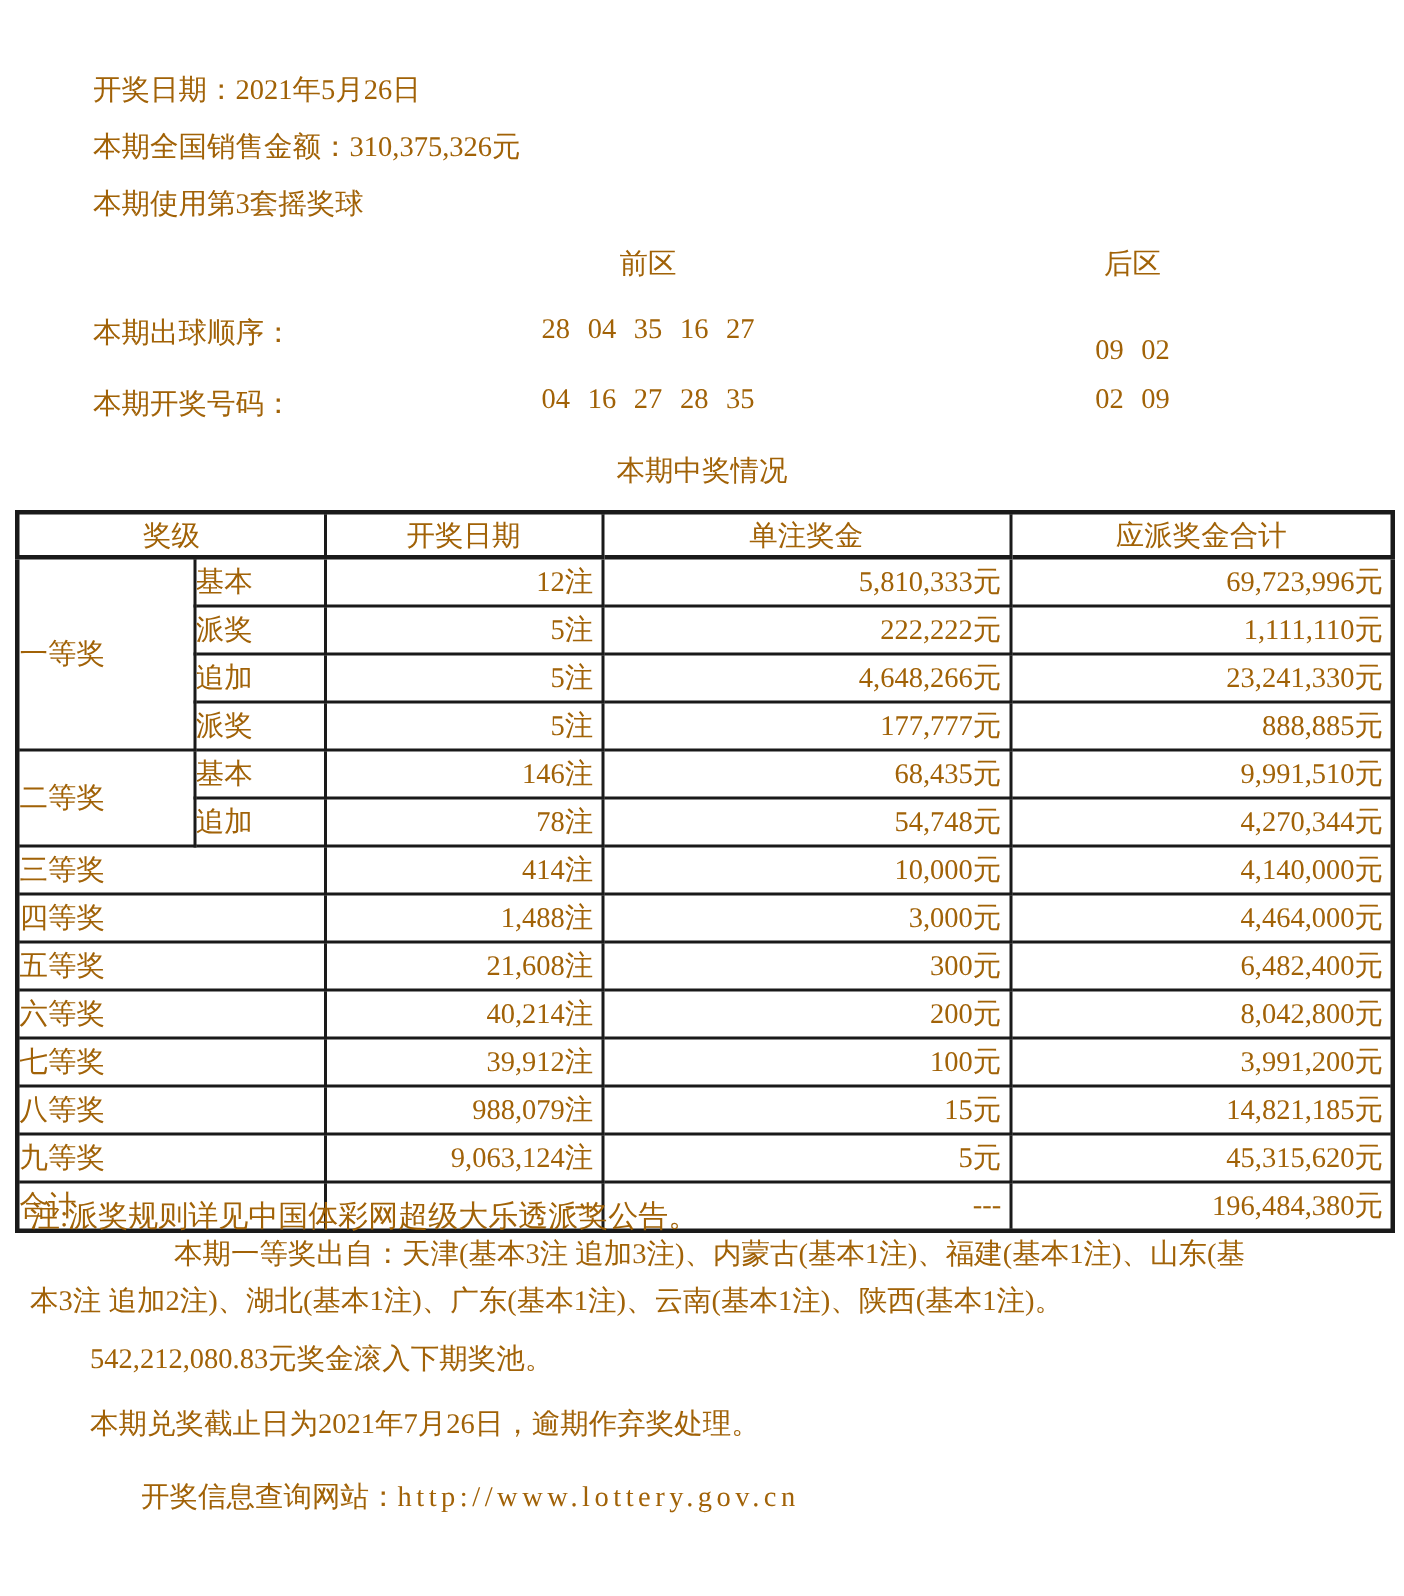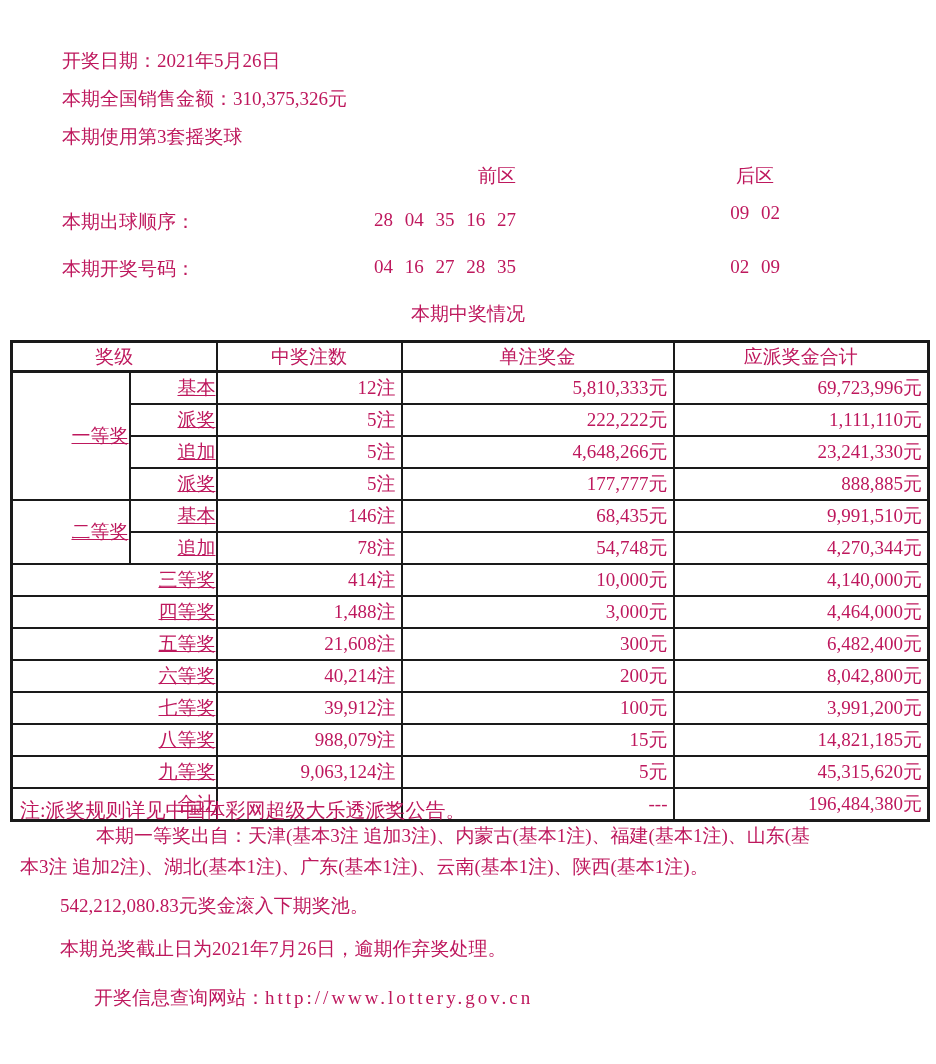--- a/index.html
+++ b/index.html
@@ -1,50 +1,50 @@
 <!DOCTYPE html>
 <html><head>
 <meta charset="utf-8">
 <style>
   html,body{margin:0;padding:0;background:#ffffff;}
   .page{
     position:relative;
     width:936px;height:1064px;
     background:#ffffff;
-    color:#be185d;
+    color:#a16207;
     font-family:"Liberation Serif","DejaVu Serif",serif;
     font-size:19px;
     overflow:hidden;
   }
   .abs{position:absolute;white-space:nowrap;}
   .info-block{position:absolute;top:42px;left:62px;line-height:38px;}
   .zone-label{text-align:center;}
-  .front-box{position:absolute;left:348px;width:168px;text-align:right;word-spacing:7px;}
+  .front-box{position:absolute;left:348px;width:168px;text-align:center;word-spacing:7px;}
   .back-box{position:absolute;left:694px;width:122px;text-align:center;word-spacing:7px;}
   .row-label{position:absolute;left:62px;}
   .tbl-title{position:absolute;top:301px;left:0;width:936px;text-align:center;}
   table.prize{
     position:absolute;left:10px;top:340px;
     width:917px;
     border-collapse:collapse;table-layout:fixed;
     font-size:19px;
     border:3px solid #1a1a1a;
   }
   table.prize th,table.prize td{
     border:2px solid #1a1a1a;
     padding:0;
     font-weight:normal;
     height:30px;
     overflow:hidden;
   }
   table.prize tr.hd th{height:27px;border-bottom:3px solid #1a1a1a;text-align:center;font-family:Liberation Mono, monospace;}
-  td.c{text-align:right;text-decoration:underline;}
+  td.c{text-align:left;}
   td.r{text-align:right;padding-right:5px !important;}
   .note{position:absolute;left:20px;top:797px;font-size:20px;}
-  .origin1{position:absolute;left:96px;top:823px;}
+  .origin1{position:absolute;left:116px;top:823px;}
   .origin2{position:absolute;left:20px;top:854px;}
   .rollover{position:absolute;left:60px;top:893px;}
   .deadline{position:absolute;left:60px;top:936px;}
   .website{position:absolute;left:60px;top:985px;margin-left:34px;}
   .url{letter-spacing:3px;}
 </style>
 </head>
 <body>
 
 <div class="page">
@@ -53,40 +53,40 @@
     <div>开奖日期：2021年5月26日</div>
     <div>本期全国销售金额：310,375,326元</div>
     <div>本期使用第3套摇奖球</div>
   </div>
 
   <div class="front-box zone-label abs" style="top:163px;">前区</div>
   <div class="back-box zone-label abs" style="top:163px;">后区</div>
 
   <div class="row-label abs" style="top:209px;">本期出球顺序：</div>
   <div class="front-box abs" style="top:209px;">28 04 35 16 27</div>
-  <div class="back-box abs" style="top:202px;">09 02</div>
+  <div class="back-box abs" style="top:223px;">09 02</div>
 
   <div class="row-label abs" style="top:256px;">本期开奖号码：</div>
   <div class="front-box abs" style="top:256px;">04 16 27 28 35</div>
   <div class="back-box abs" style="top:256px;">02 09</div>
 
   <div class="tbl-title">本期中奖情况</div>
 
   <table class="prize">
     <colgroup>
       <col style="width:118px">
         <col style="width:87px">
         <col style="width:185px">
         <col style="width:272px">
         <col style="width:255px">
     </colgroup>
     <tbody>
         <tr class="hd">
       <th colspan="2">奖级</th>
-      <th>中奖注数</th>
+      <th>开奖日期</th>
       <th>单注奖金</th>
       <th>应派奖金合计</th>
     </tr>
 
     <tr>
       <td class="c" rowspan="4">一等奖</td>
       <td class="c">基本</td>
       <td class="r">12注</td>
       <td class="r">5,810,333元</td>
       <td class="r">69,723,996元</td>

